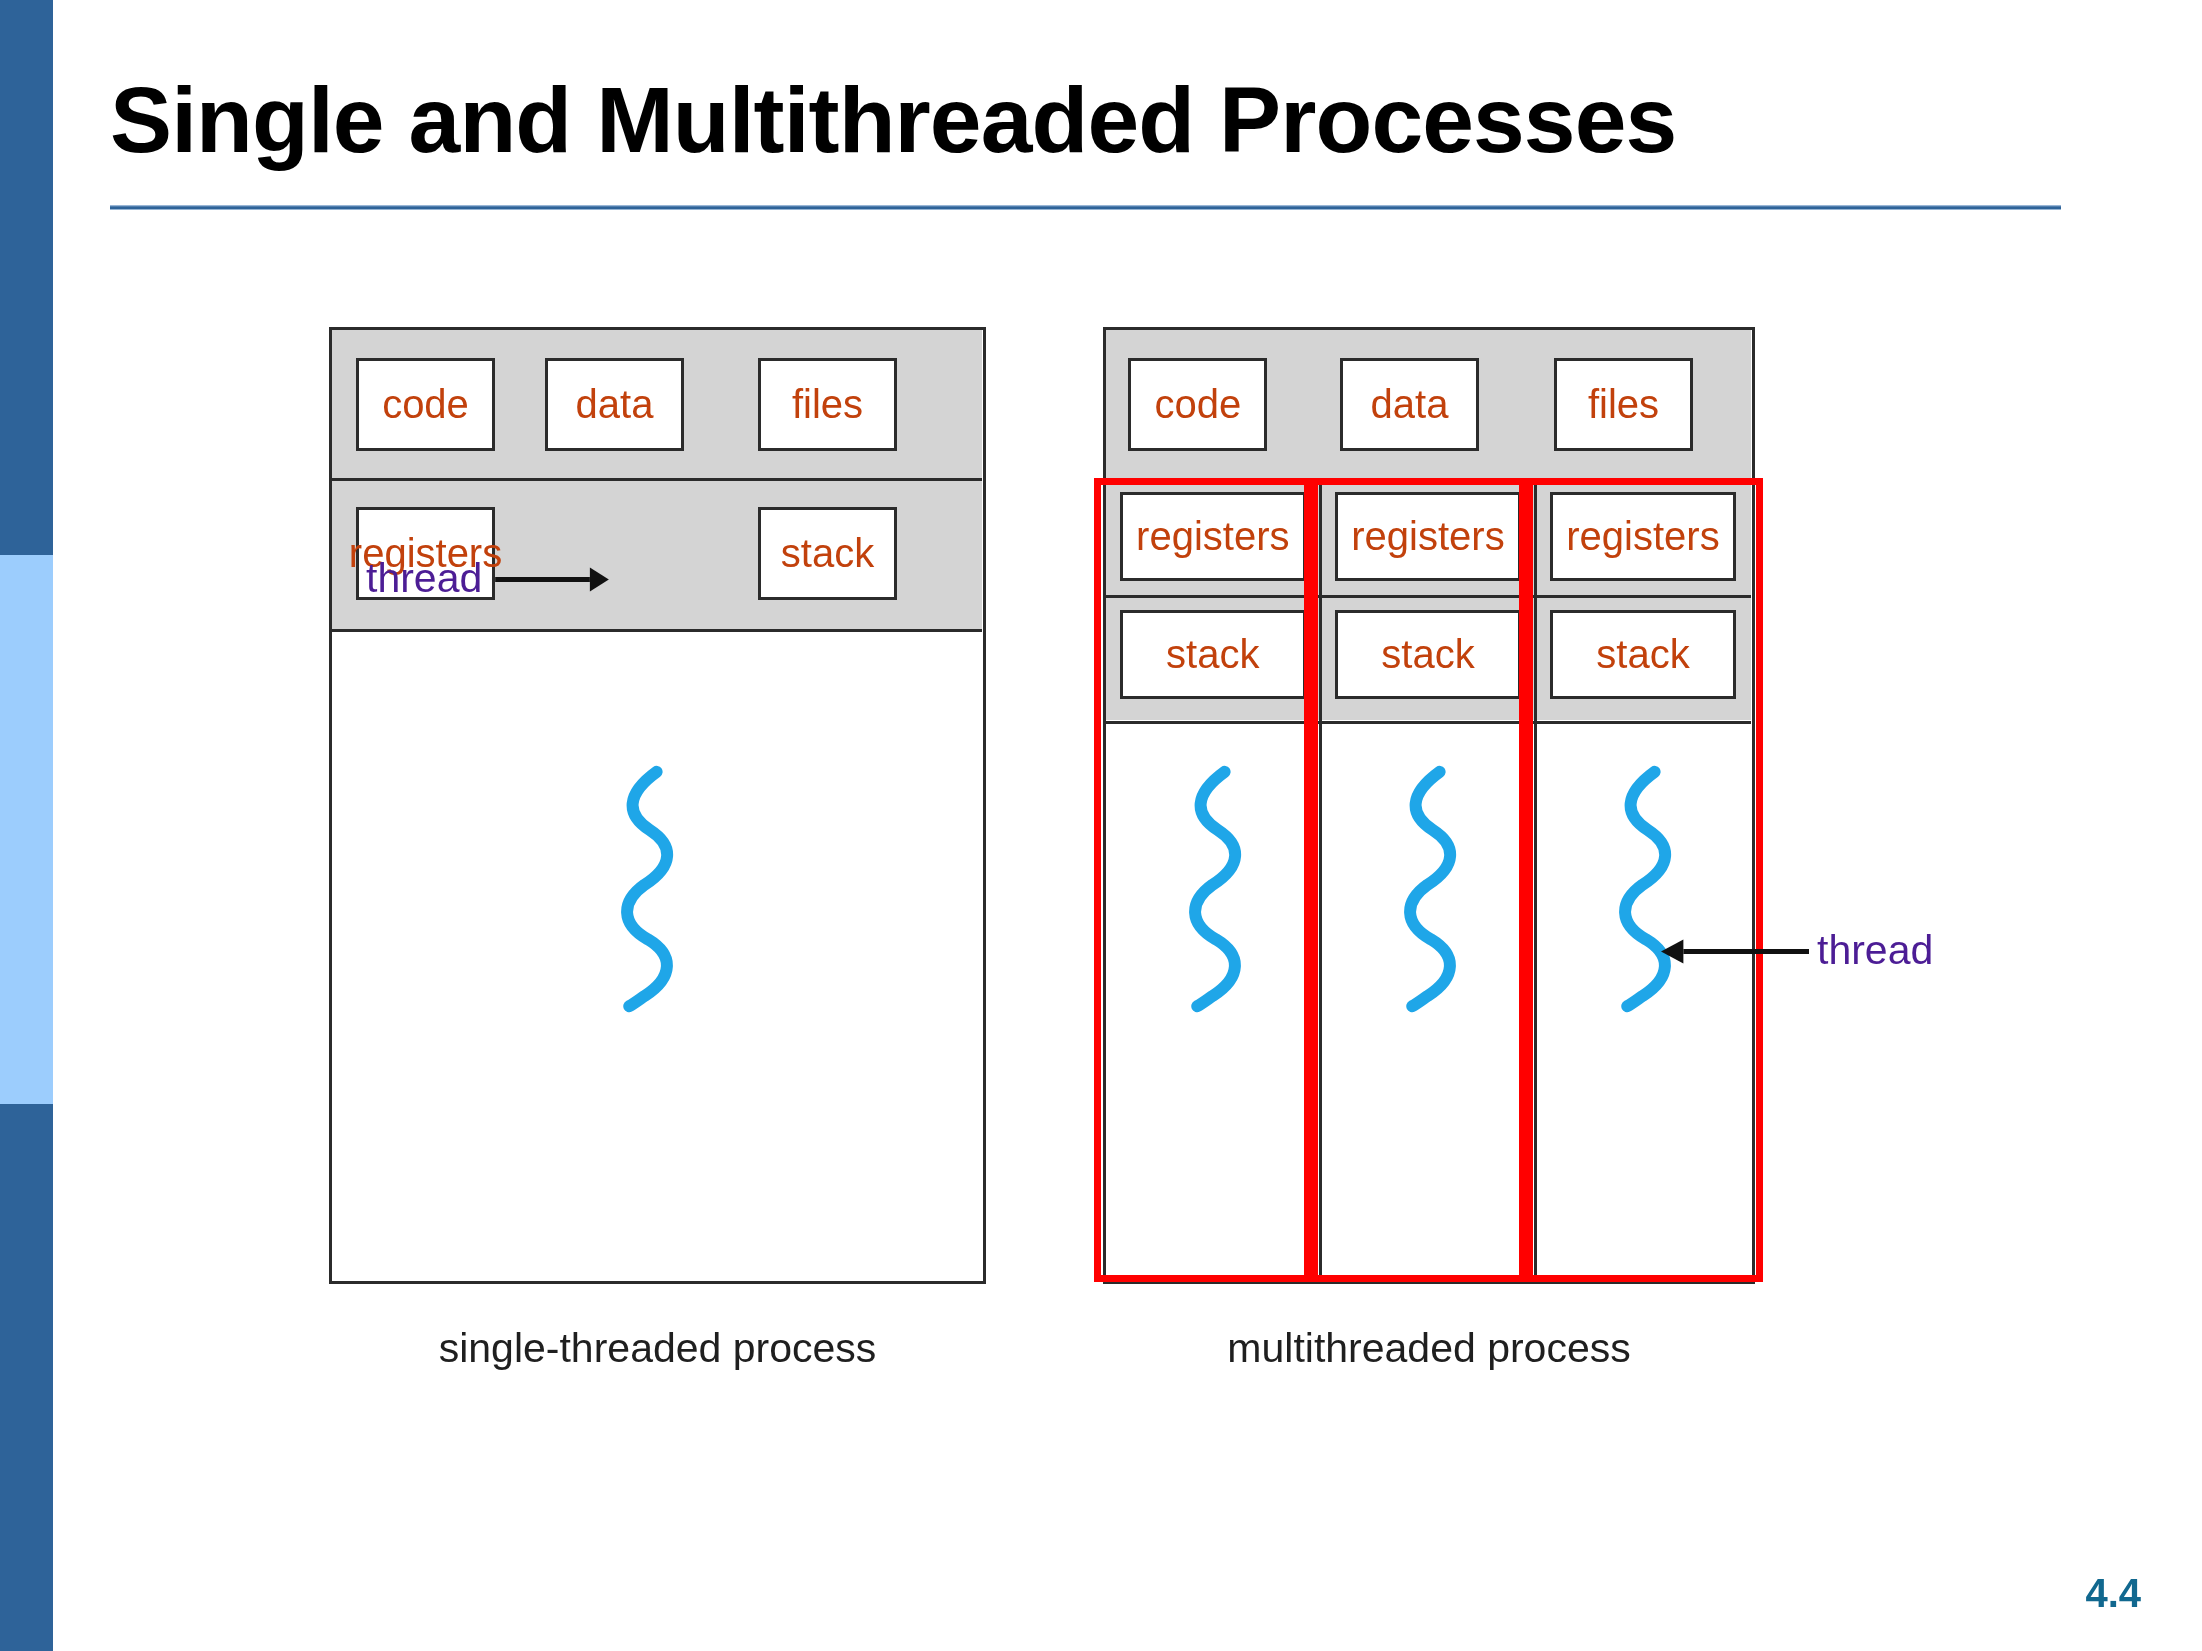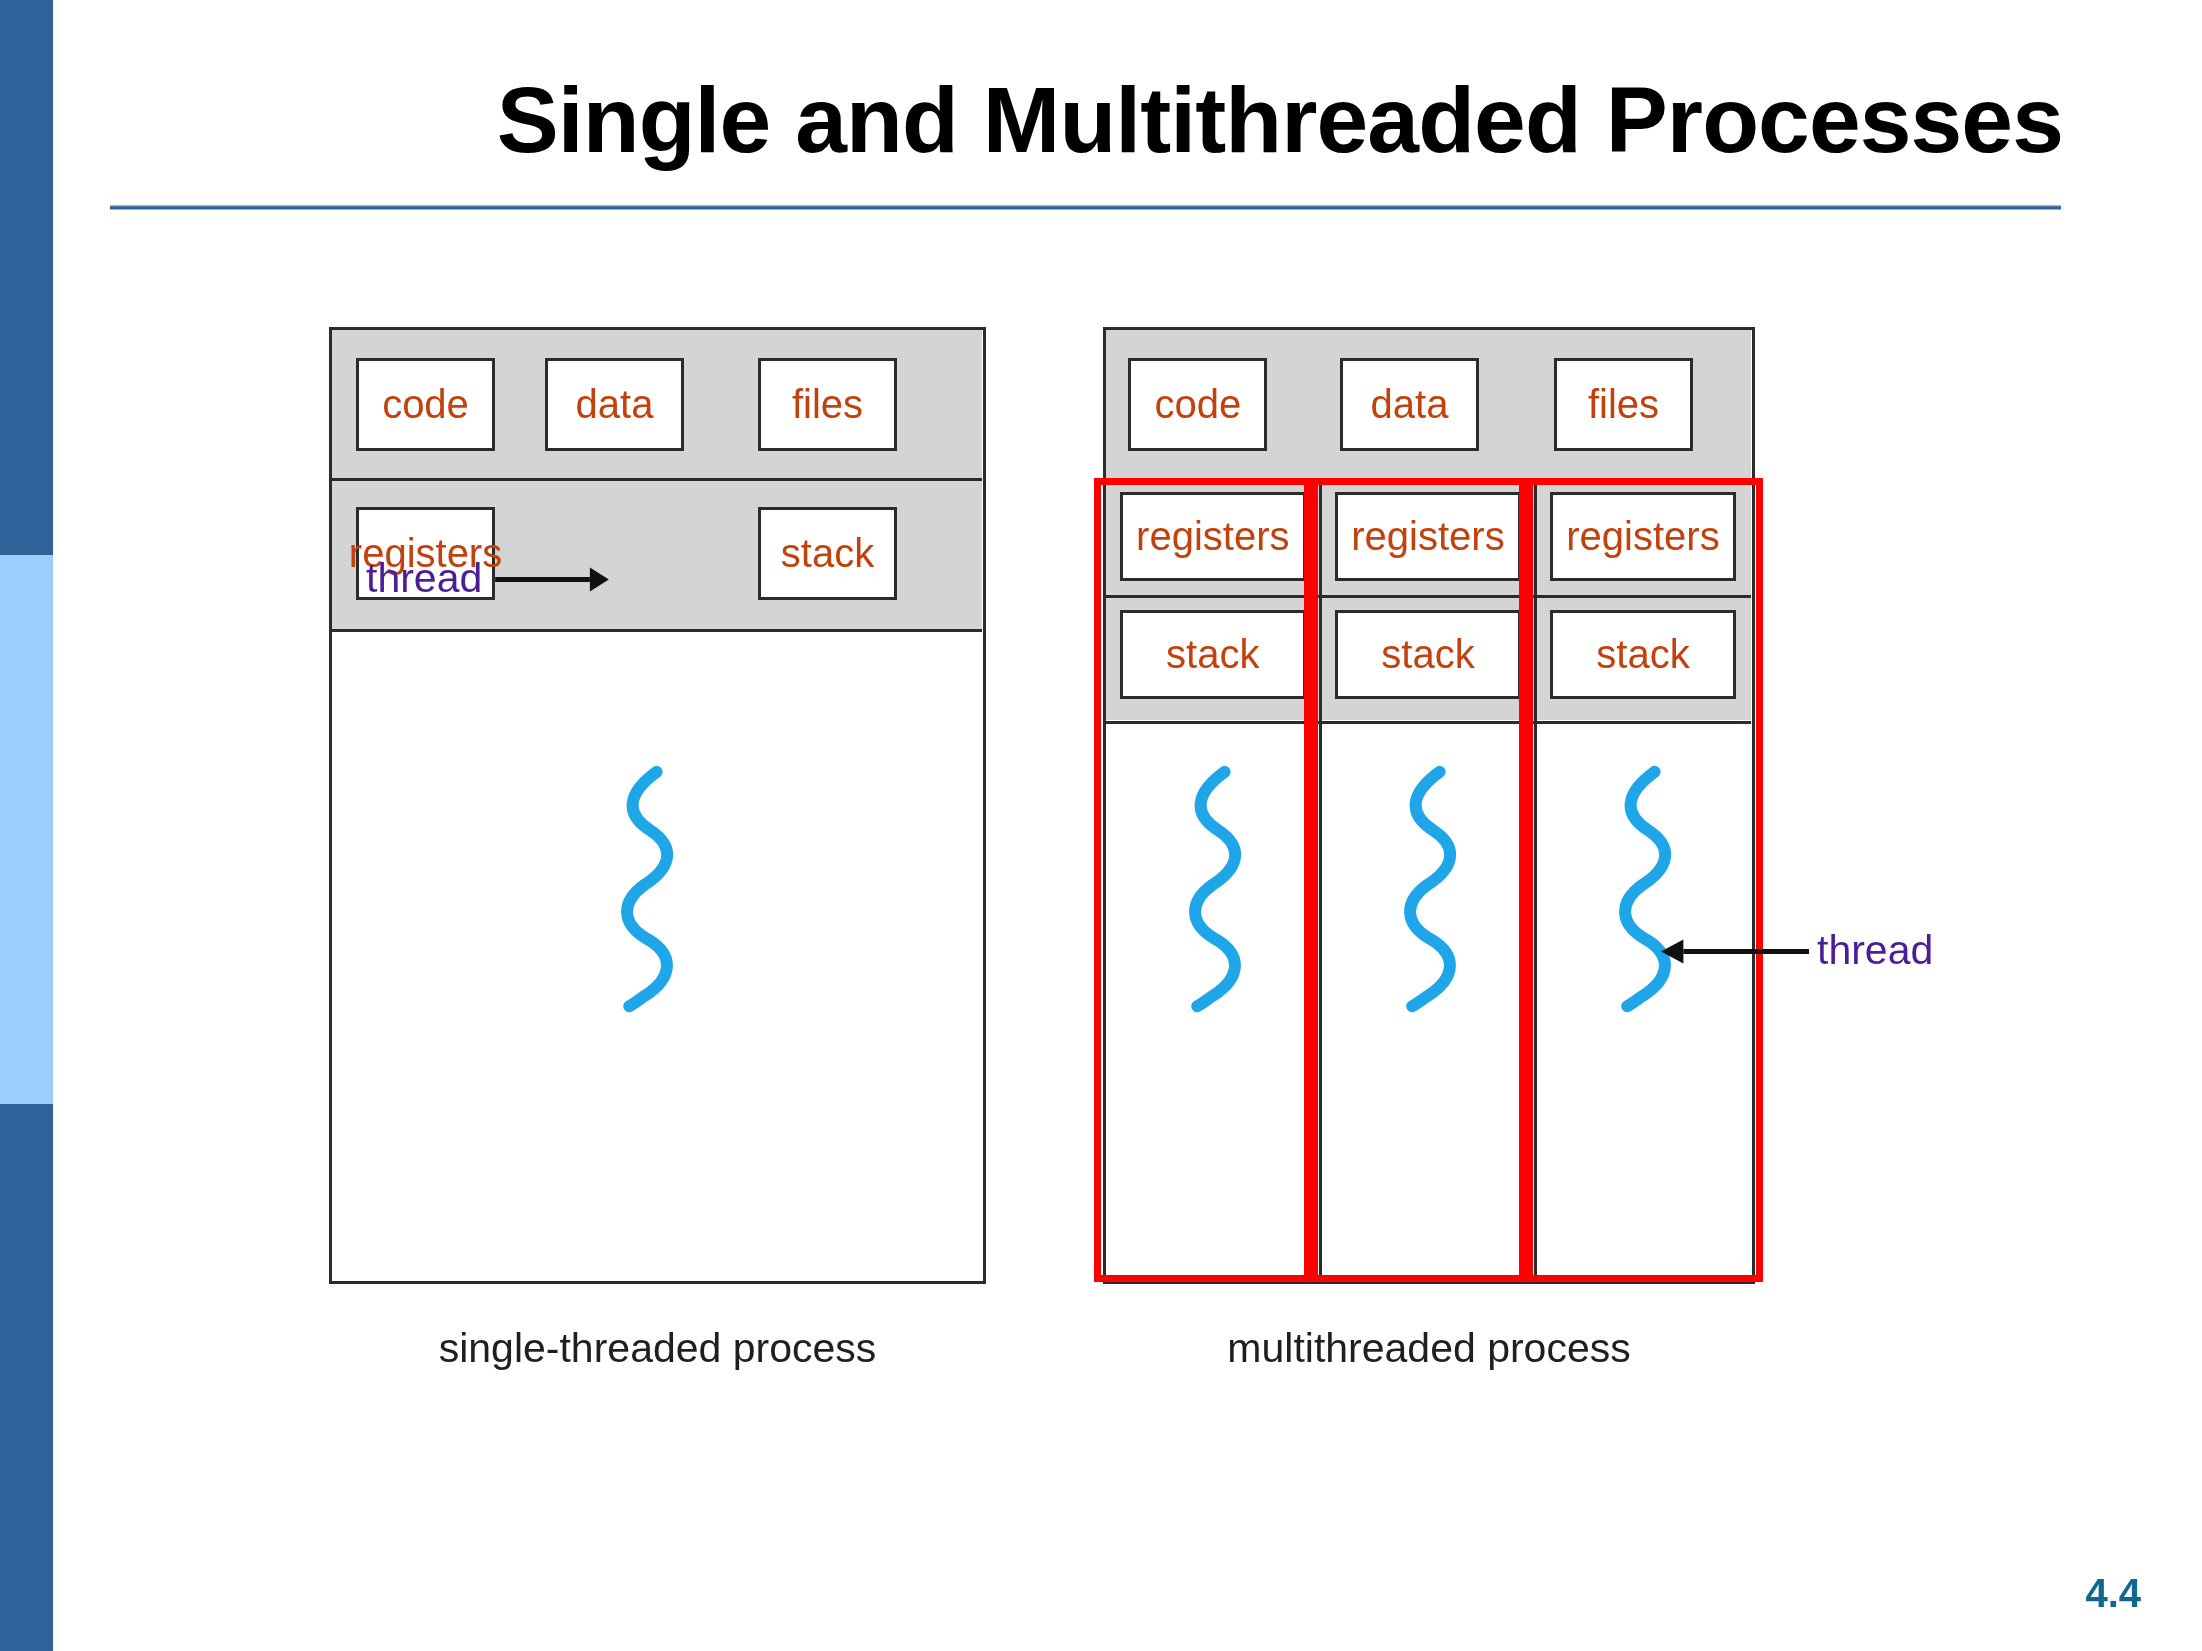--- a/index.html
+++ b/index.html
@@ -31,21 +31,21 @@
   .band-top    { top: 0;     height: 555px;  background: #2E6399; }
   .band-mid    { top: 555px; height: 549px;  background: #9CCDFD; }
   .band-bottom { top: 1104px;height: 548px;  background: #2E6399; }
 
   
   #title {
     position: absolute;
     left: 110px;
     top: 67px;
     width: 1953px;
-    text-align: right;
+    text-align: left;
     font-size: 93px;
     font-weight: bold;
     color: #000000;
     letter-spacing: -0.9px;
     white-space: nowrap;
     font-family: "Liberation Sans", sans-serif;
   }
   #title-rule {
     position: absolute;
     left: 110px;

